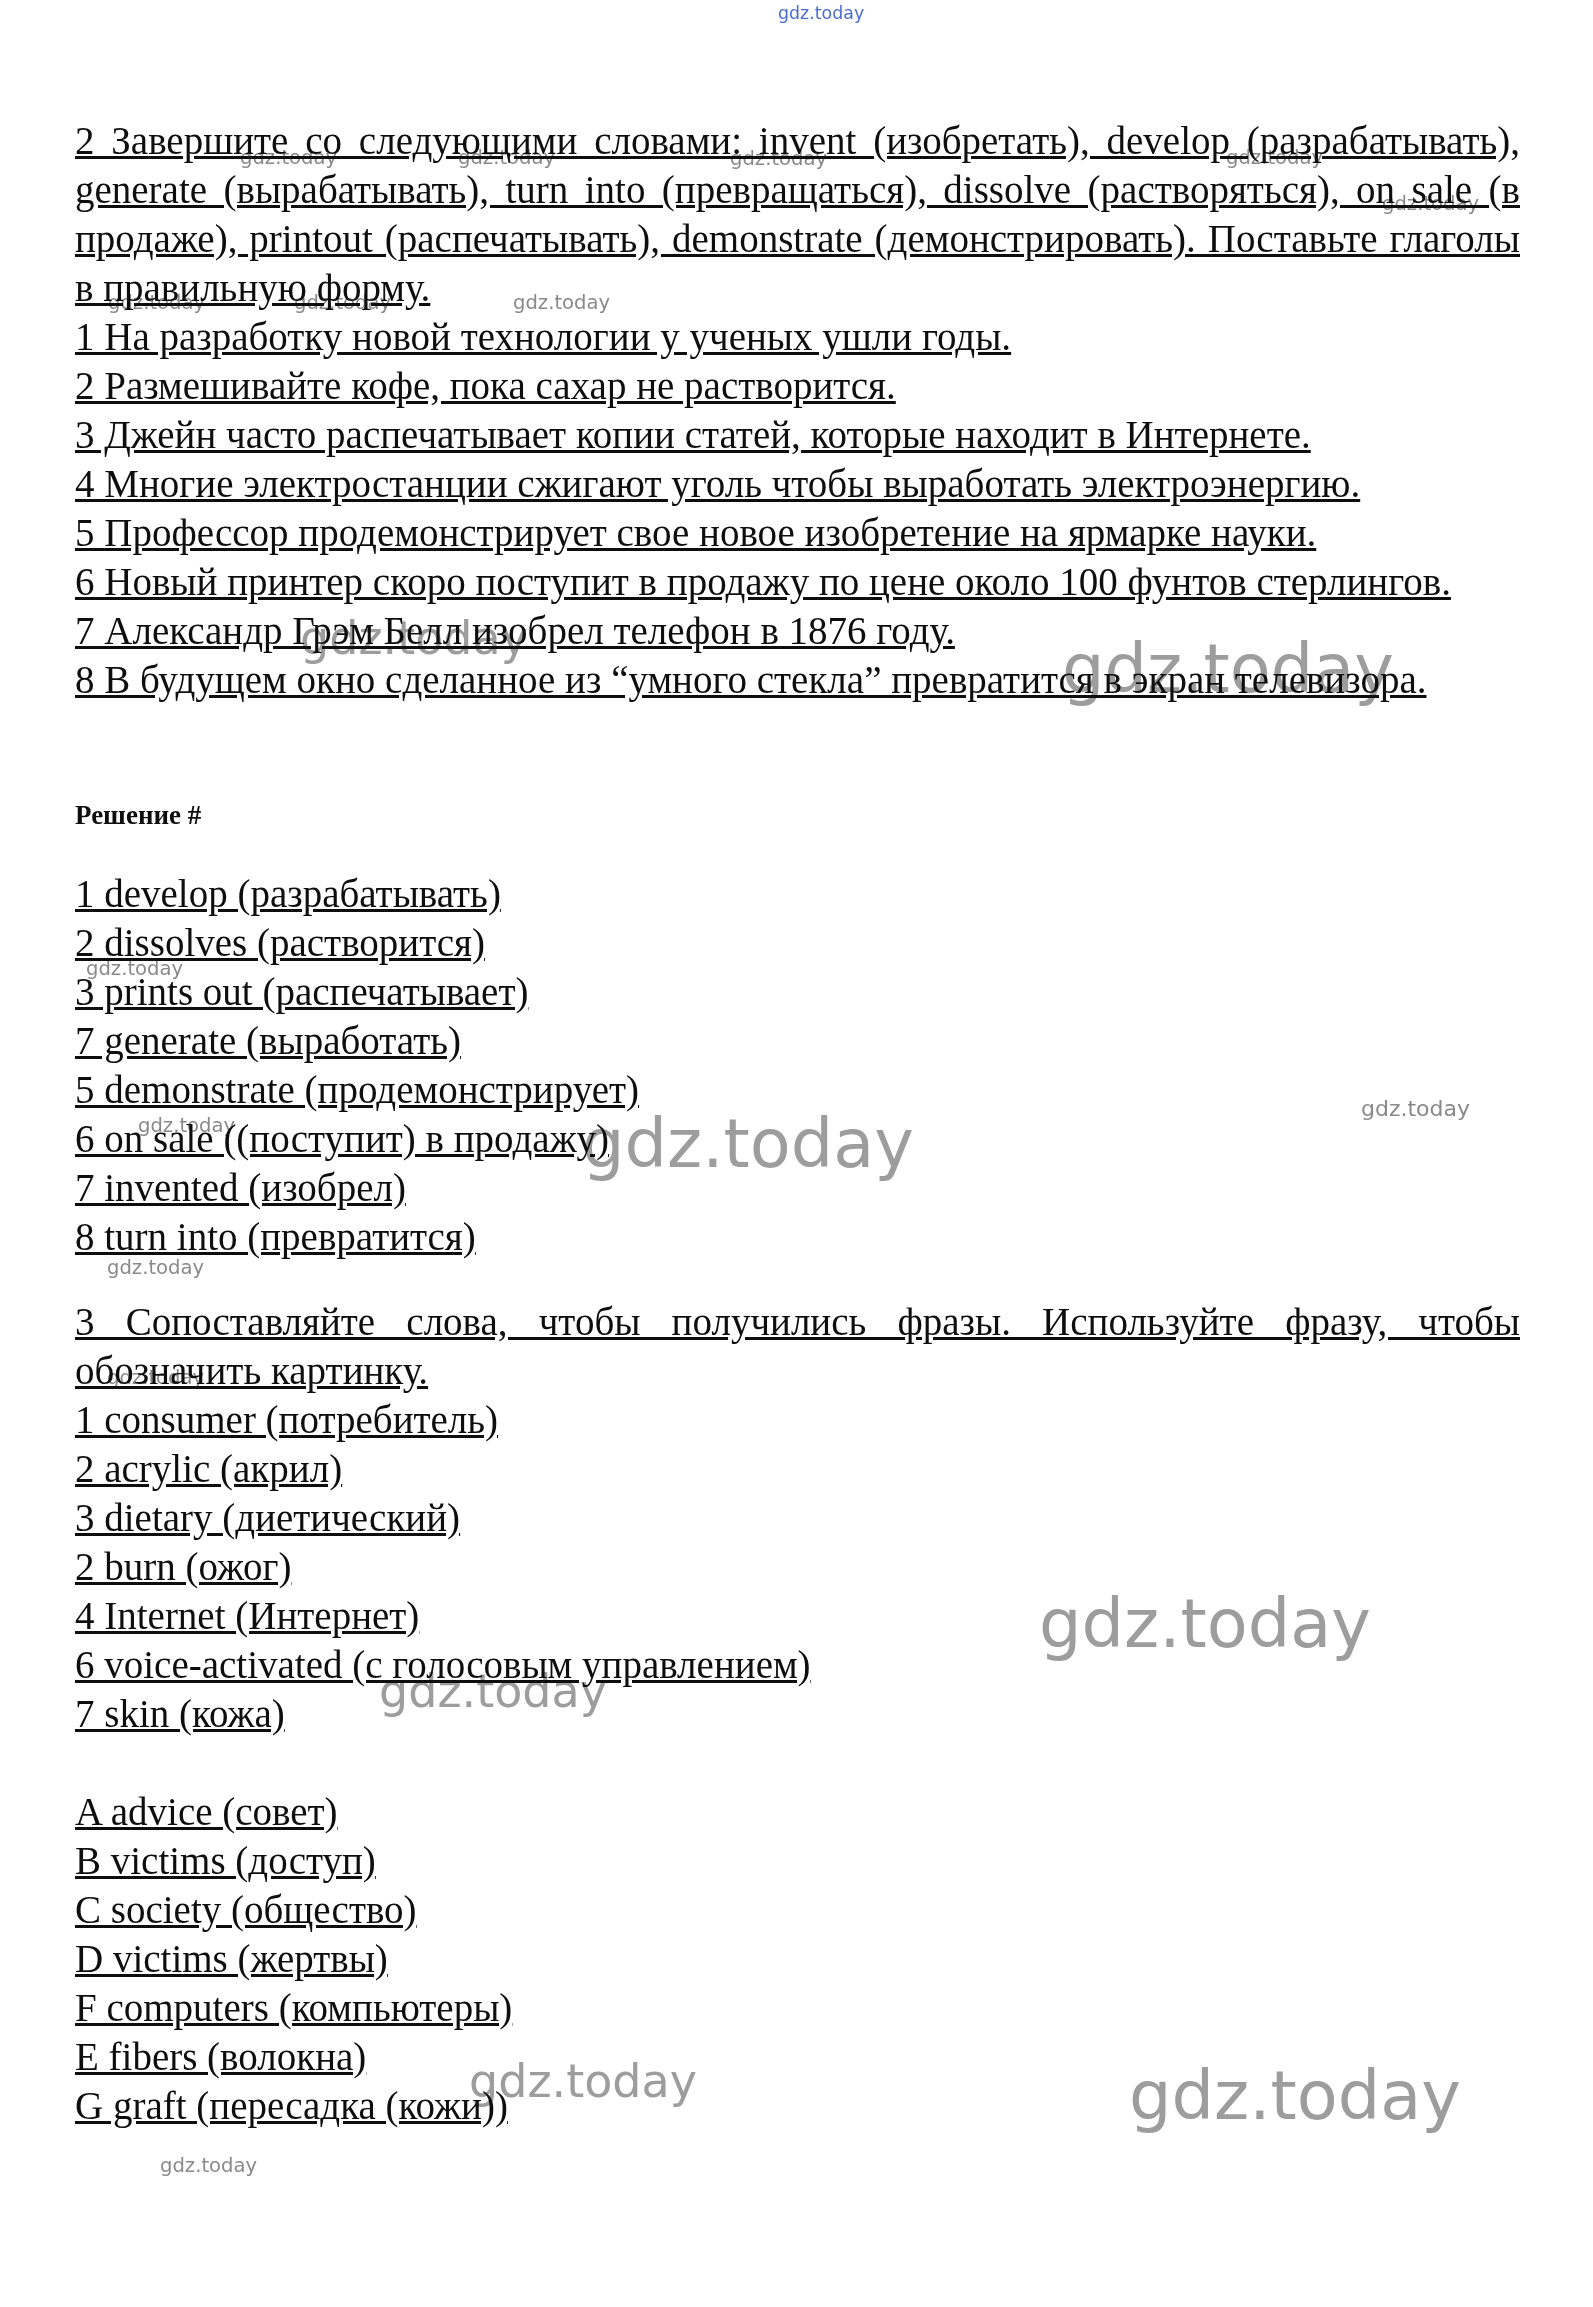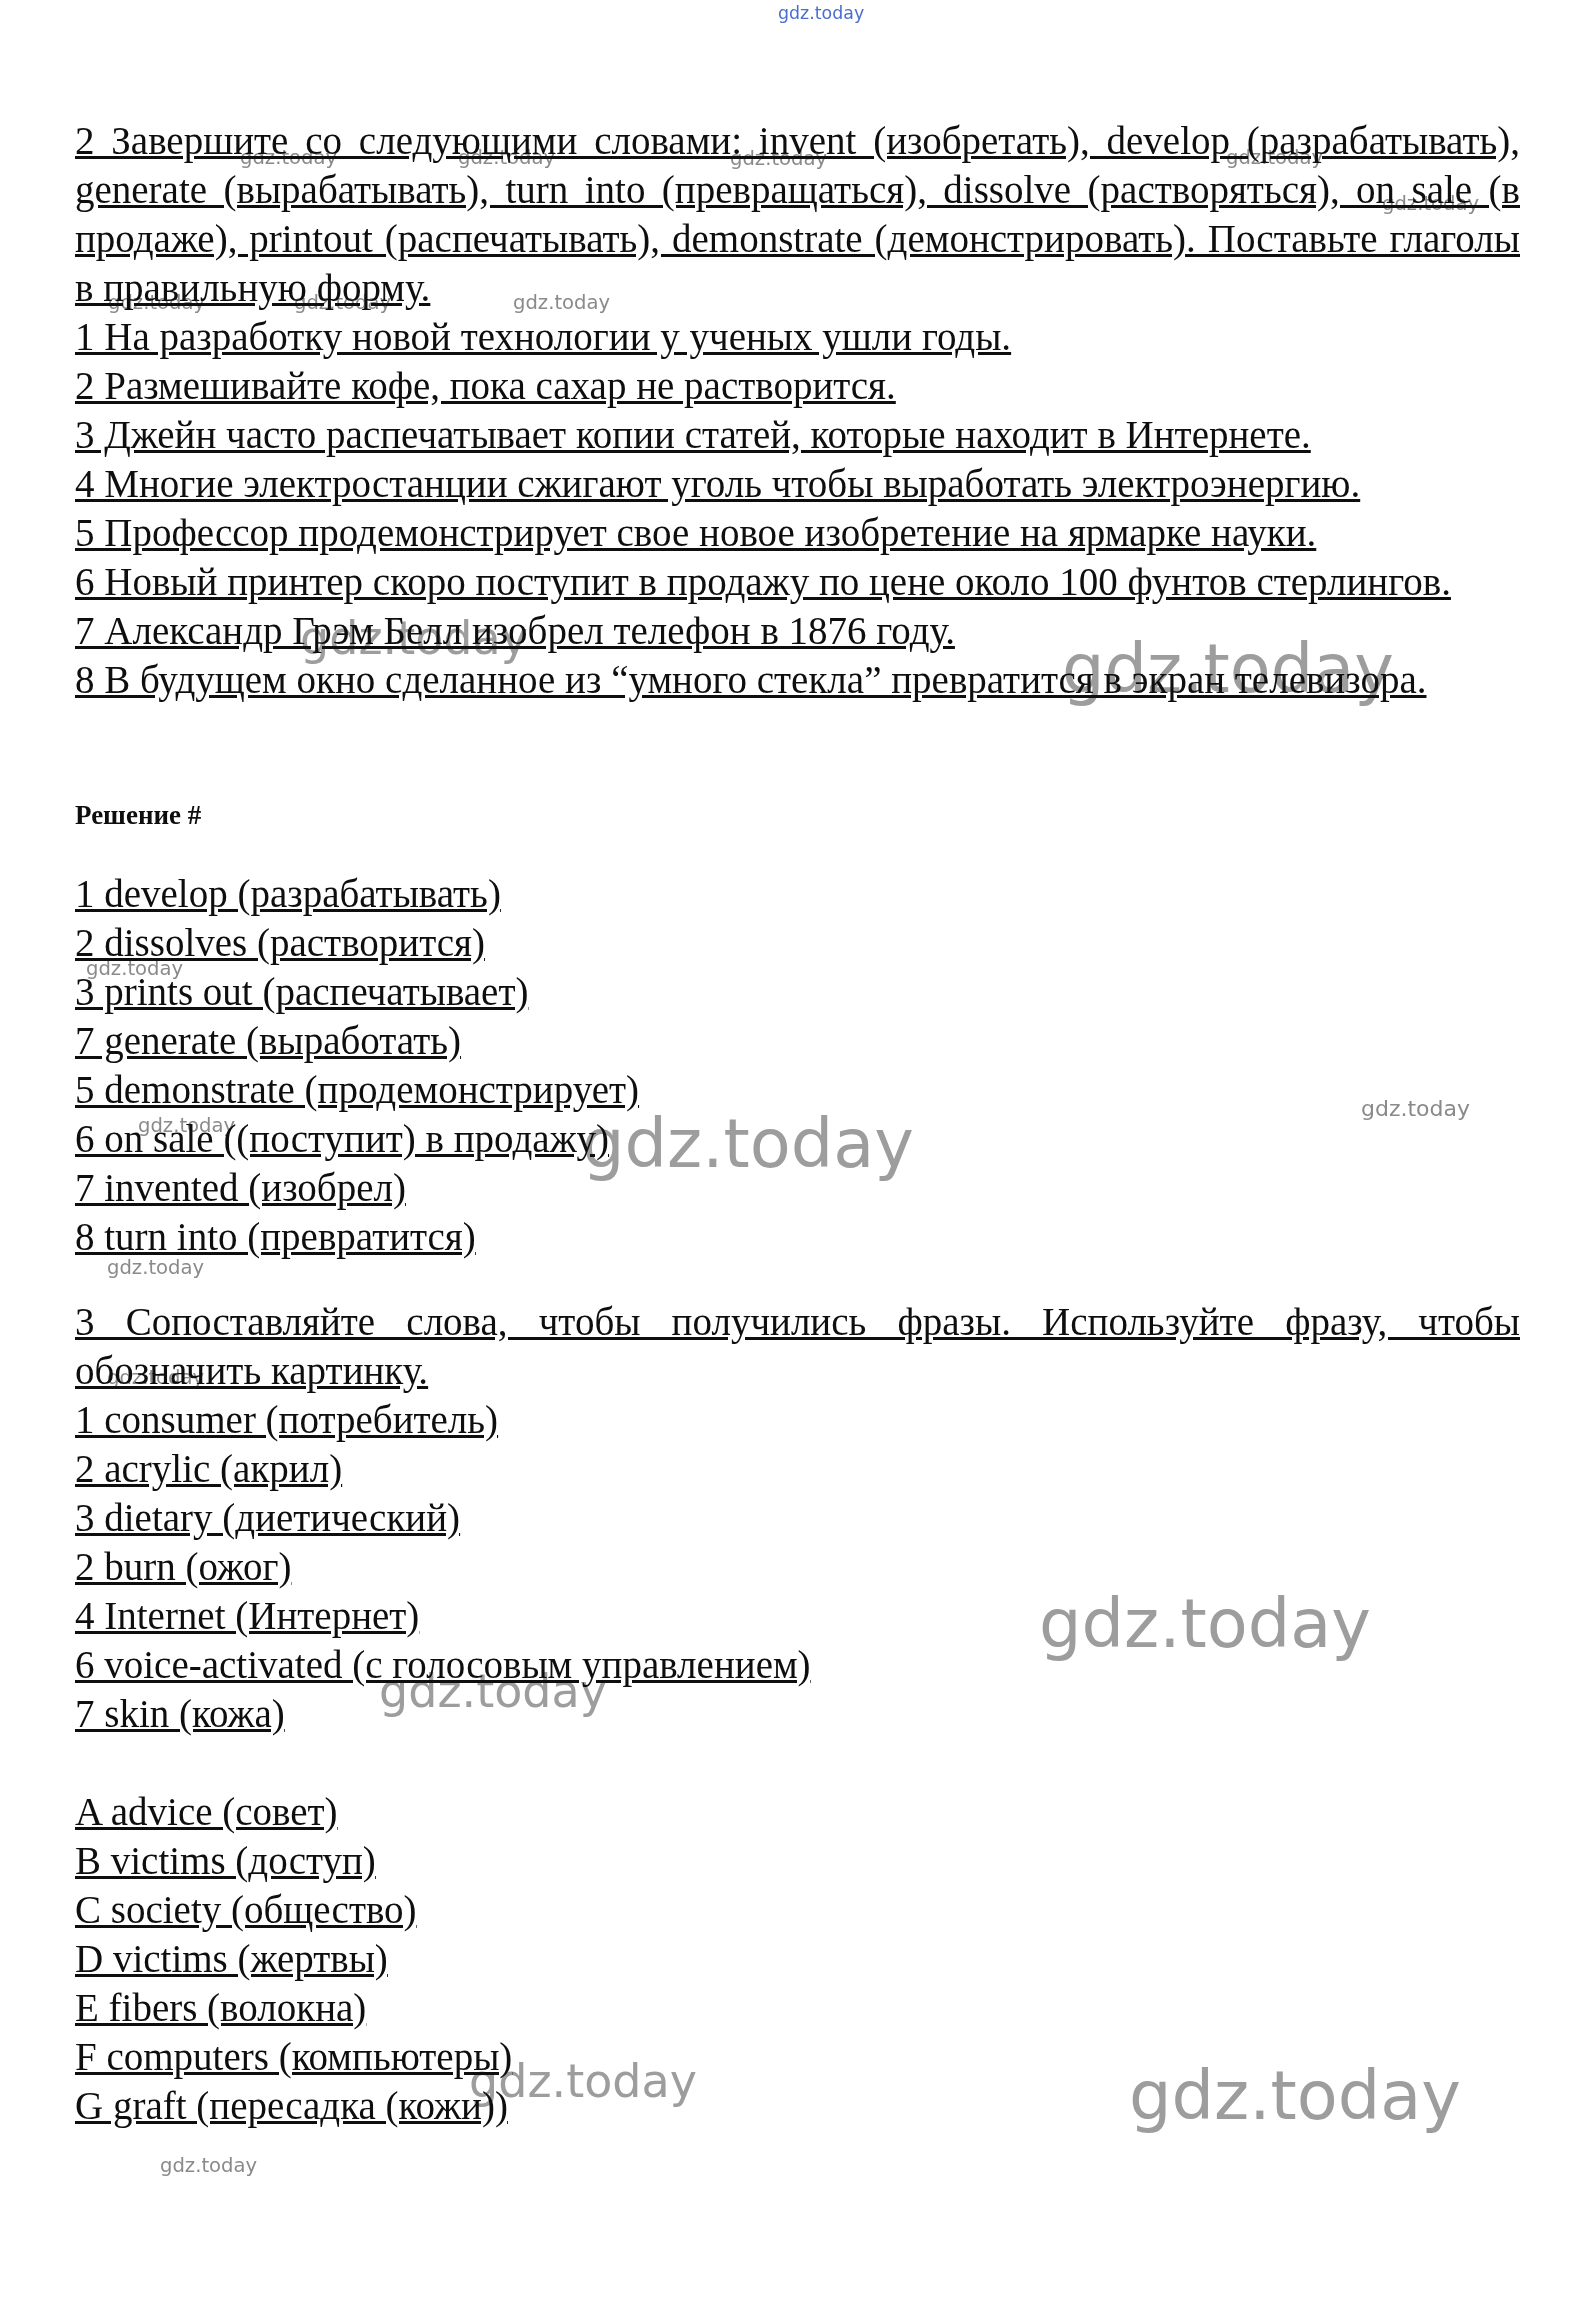--- a/index.html
+++ b/index.html
@@ -104,20 +104,20 @@
       <p class="para">4 Internet (Интернет)</p>
       <p class="para">6 voice-activated (с голосовым управлением)</p>
       <p class="para">7 skin (кожа)</p>
     </div>
 
     <div class="letters">
       <p class="para">A advice (совет)</p>
       <p class="para">B victims (доступ)</p>
       <p class="para">C society (общество)</p>
       <p class="para">D victims (жертвы)</p>
+      <p class="para">F computers (компьютеры)</p>
       <p class="para">E fibers (волокна)</p>
-      <p class="para">F computers (компьютеры)</p>
       <p class="para">G graft (пересадка (кожи))</p>
     </div>
 
   </div>
 </div>
 
 
 </body></html>

